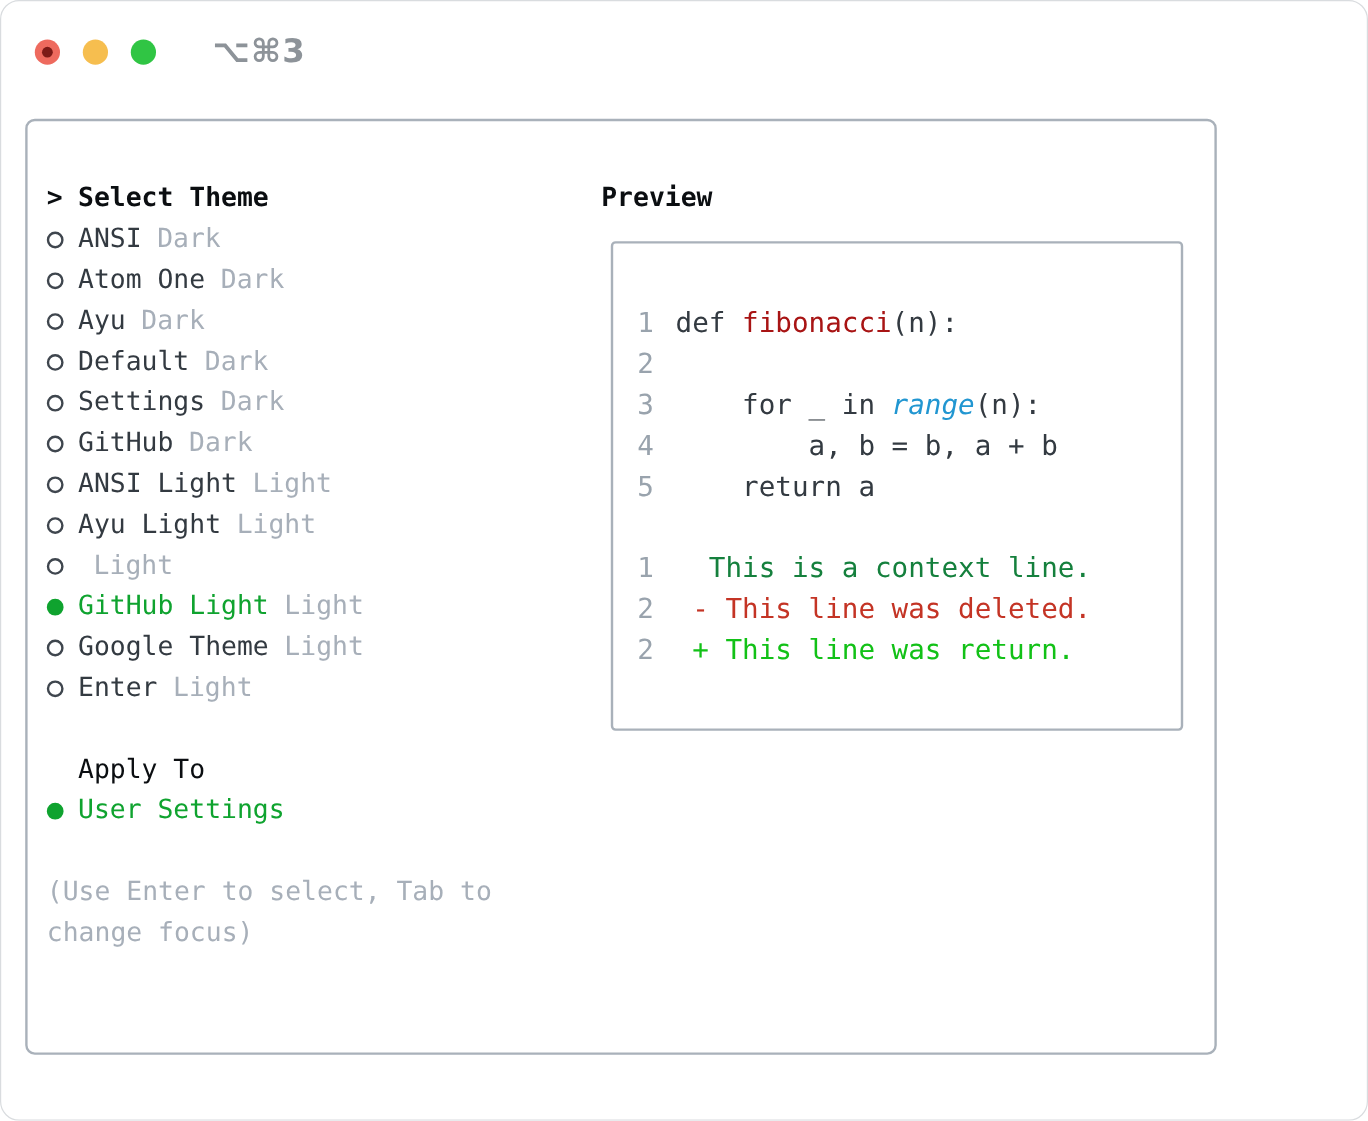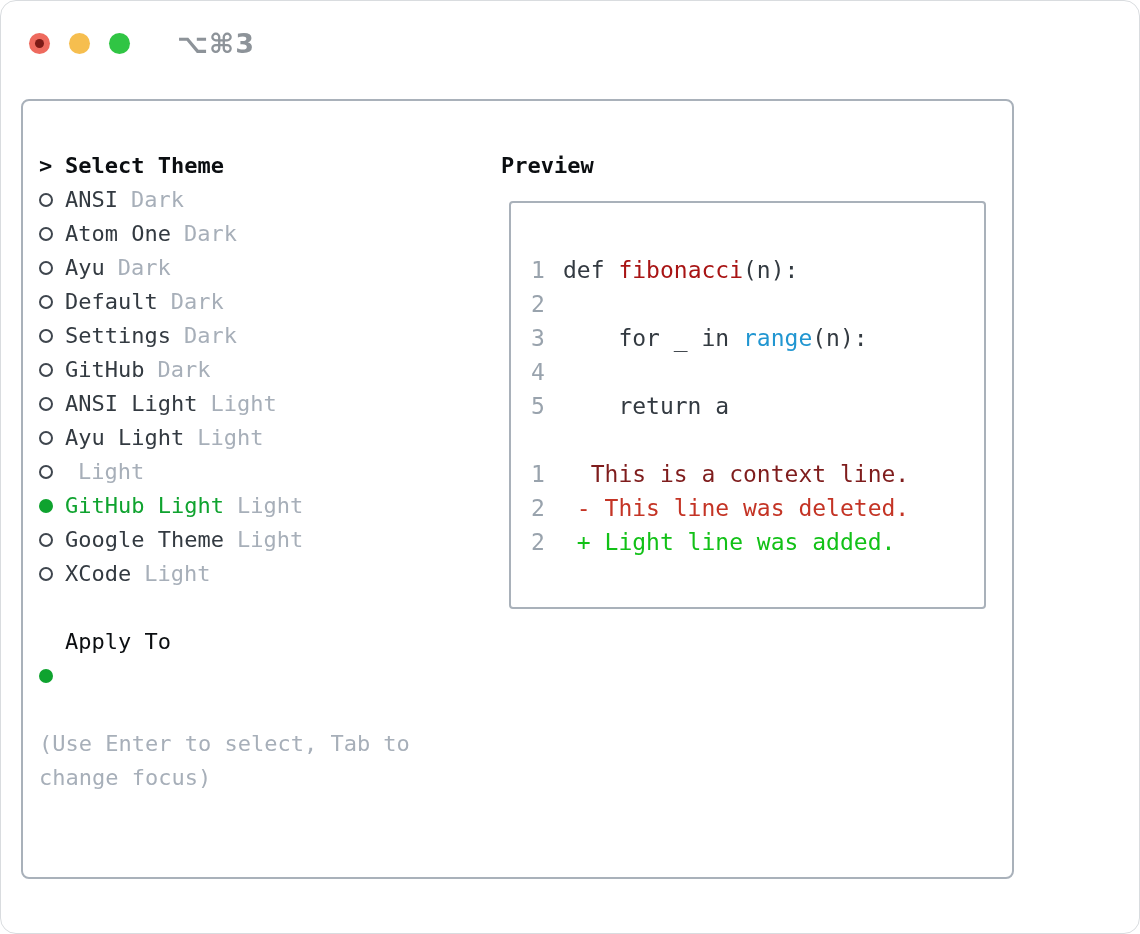--- a/index.html
+++ b/index.html
@@ -39,22 +39,22 @@
   .pbox{position:absolute;left:486px;top:100px;width:477px;height:408px;box-sizing:border-box;
     border:2px solid #a9b1ba;border-radius:4px;background:#fff;
     padding:50px 0 0 20px;font-size:23px;line-height:34px;}
   .cl{display:flex;align-items:center;height:34px;}
   .ln{width:15px;flex:none;color:#99a3ad;}
   .lc{margin-left:17px;white-space:pre;color:#333a41;}
   .tok{white-space:pre;}
   .d{color:#333a41;}
   .fn{color:#a81414;text-align:center;}
   .num{color:#0d7d84;}
-  .bi{color:#2196d1;}
-  .ctx{color:#7f1d1d;}
+  .bi{color:#2196d1;font-style:italic;}
+  .ctx{color:#15803d;}
   .del{color:#c43425;}
   .add{color:#12c117;}
 </style>
 </head>
 <body>
 
 <div class="window">
 
   <div class="titlebar">
     <span class="light light-red">
@@ -123,32 +123,33 @@
         <span class="nm">GitHub Light</span>
         <span class="variant">Light</span>
       </div>
       <div class="row item">
         <span class="mark"><span class="dot"></span></span>
         <span class="nm">Google Theme</span>
         <span class="variant">Light</span>
       </div>
       <div class="row item">
         <span class="mark"><span class="dot"></span></span>
-        <span class="nm">XCode</span>
+        <span class="nm">Enter</span>
         <span class="variant">Light</span>
       </div>
 
       <div class="blank"></div>
 
       <div class="row">
         <span class="mark"></span>
         <span class="subhdr-label">Apply To</span>
       </div>
       <div class="row item selected">
         <span class="mark"><span class="dot"></span></span>
+        <span class="nm">User Settings</span>
       </div>
 
       <div class="blank"></div>
 
       <div class="row hint">(Use Enter to select, Tab to</div>
       <div class="row hint">change focus)</div>
     </div>
 
     <div class="preview-label">Preview</div>
 
@@ -160,36 +161,37 @@
       </div>
       <div class="cl">
         <span class="ln">2</span>
       </div>
       <div class="cl">
         <span class="ln">3</span>
         <span class="lc"><span class="tok d">    for _ in </span><span class="tok bi">range</span><span class="tok d">(n):</span></span>
       </div>
       <div class="cl">
         <span class="ln">4</span>
+        <span class="lc"><span class="tok d">        a, b = b, a + b</span></span>
       </div>
       <div class="cl">
         <span class="ln">5</span>
         <span class="lc"><span class="tok d">    return a</span></span>
       </div>
 
       <div class="blank"></div>
 
       <div class="cl">
         <span class="ln">1</span>
         <span class="lc ctx">  This is a context line.</span>
       </div>
       <div class="cl">
         <span class="ln">2</span>
         <span class="lc del"> - This line was deleted.</span>
       </div>
       <div class="cl">
         <span class="ln">2</span>
-        <span class="lc add"> + Light line was added.</span>
+        <span class="lc add"> + This line was return.</span>
       </div>
 
     </div>
   </div>
 </div>
 
 </body></html>

